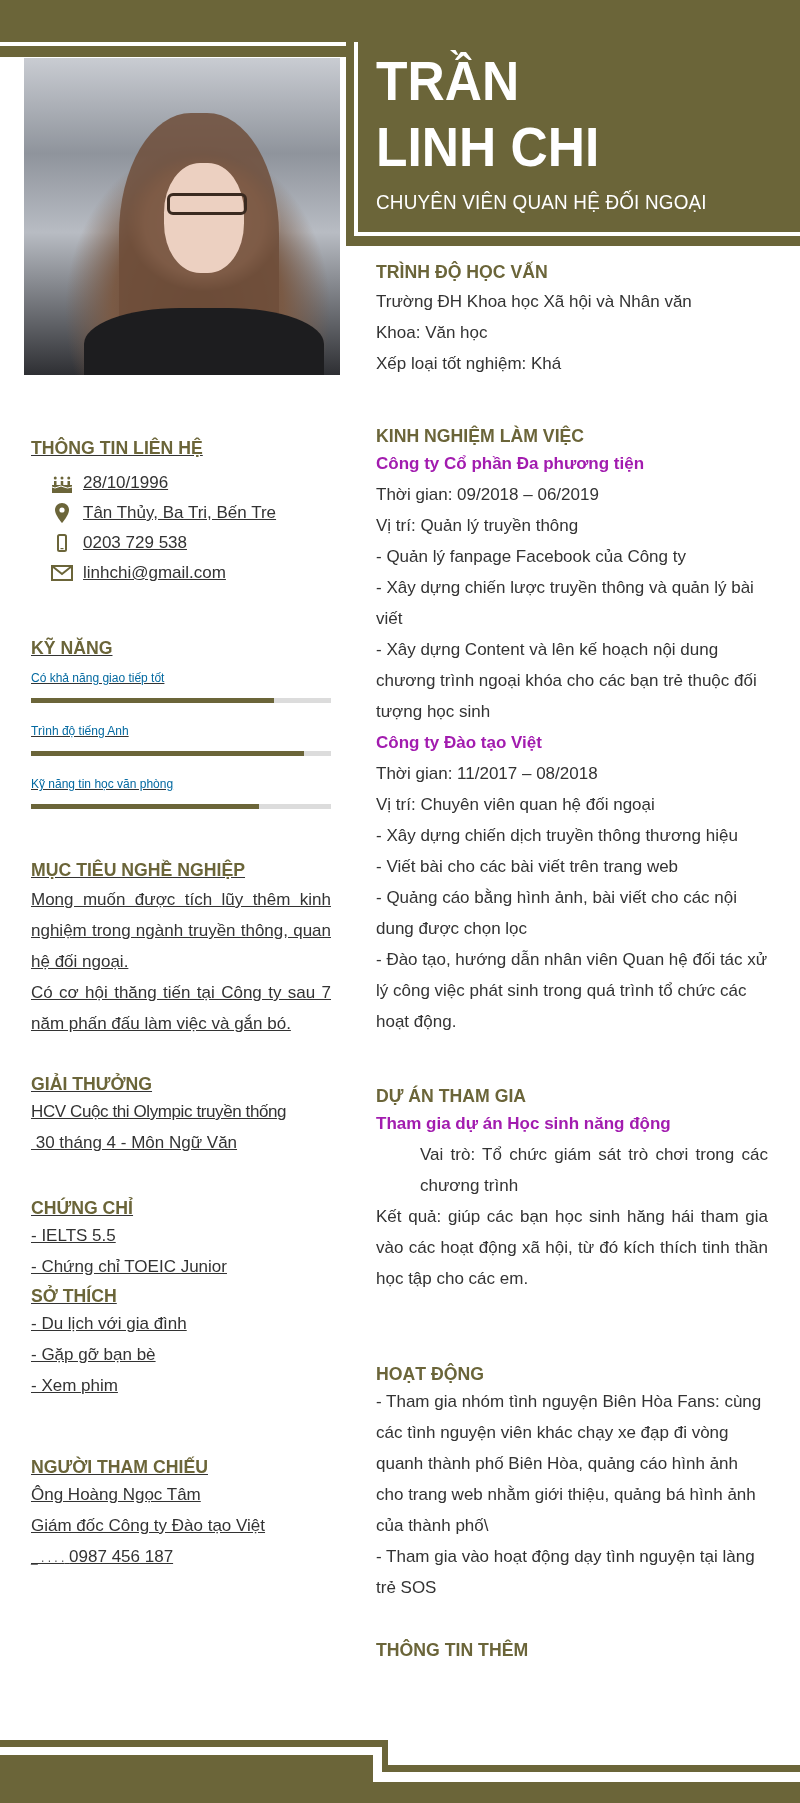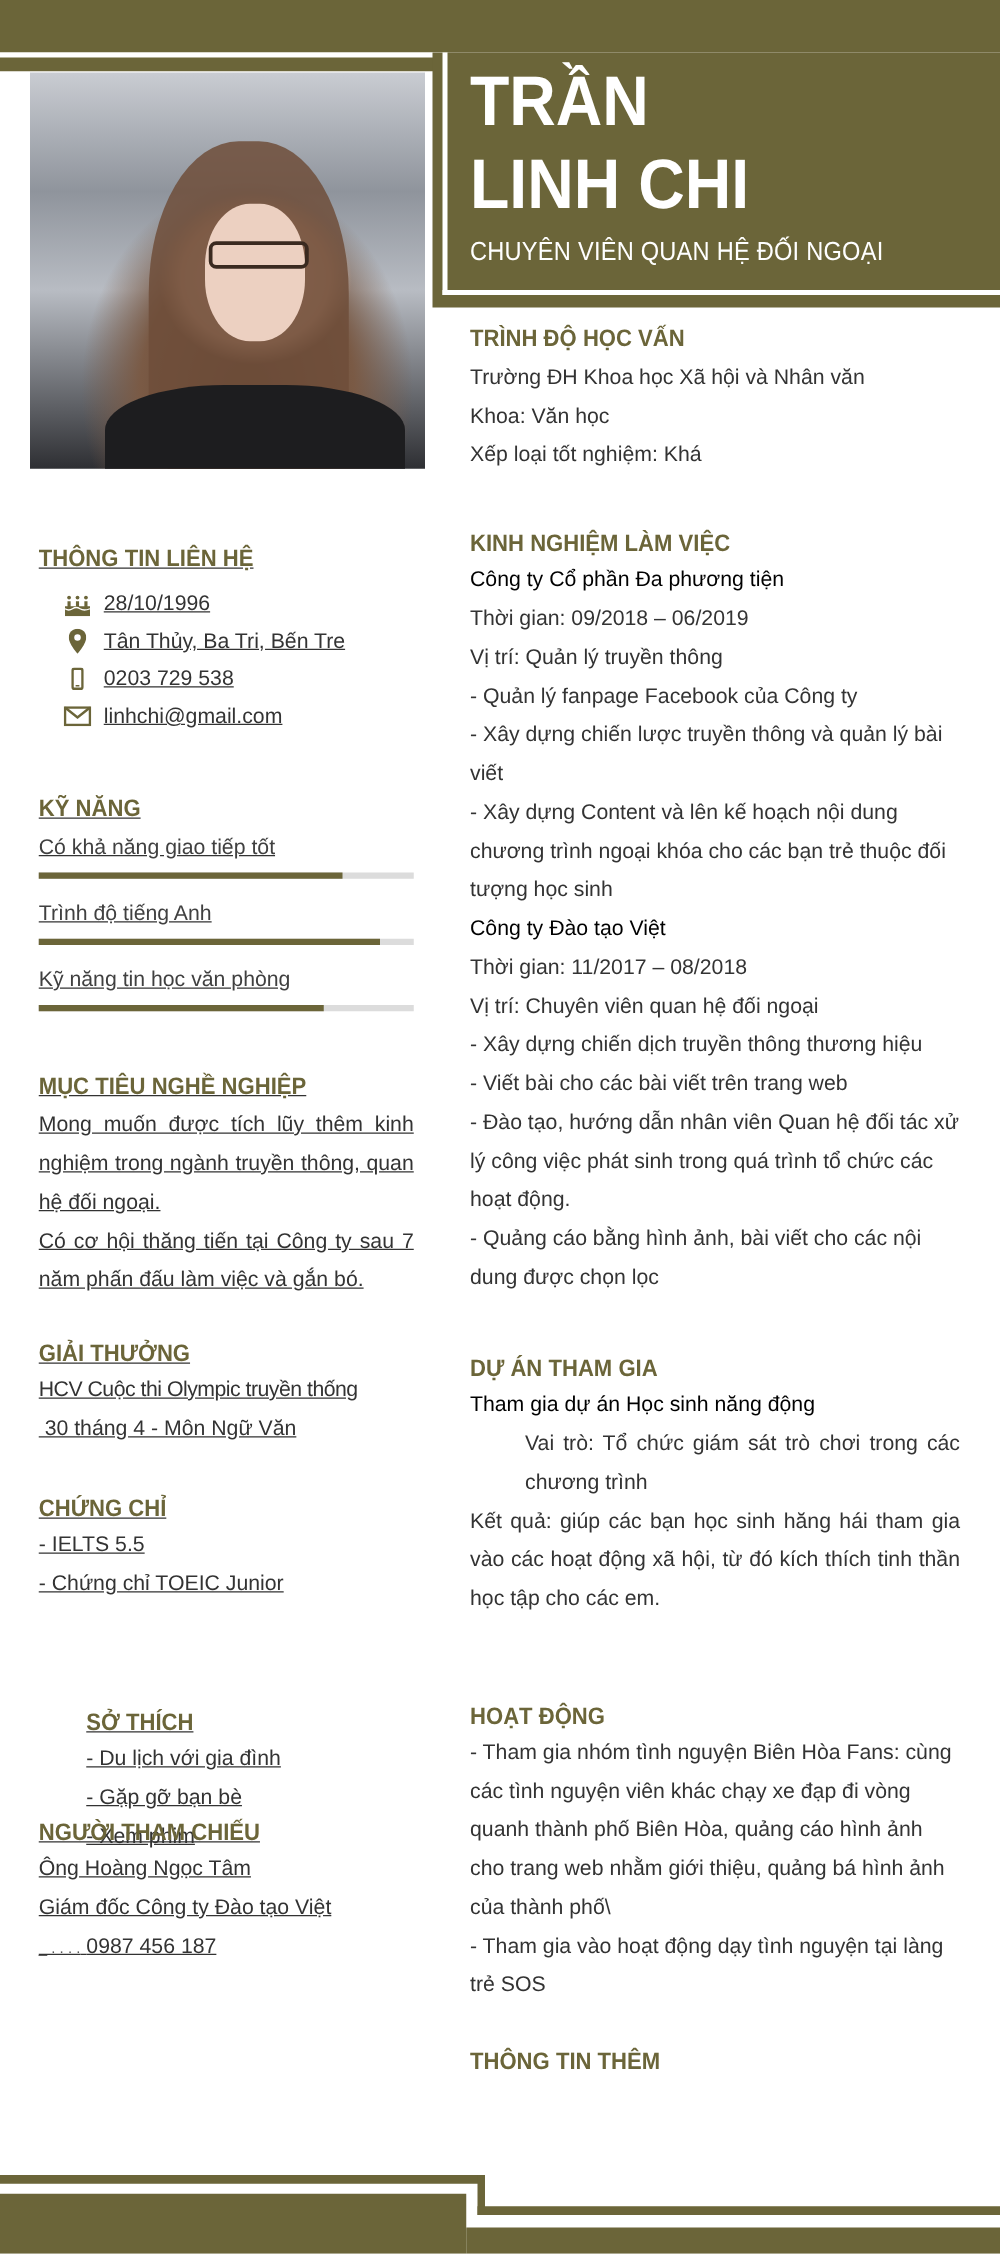--- a/index.html
+++ b/index.html
@@ -44,27 +44,27 @@
   .left-col { left: 31px; width: 300px; text-decoration: underline; }
   .right-col { left: 376px; width: 392px; }
 
   .sec-title {
     color: #6b6539; font-weight: bold; font-size: 19px; line-height: 24px;
     transform: scaleX(0.93); transform-origin: left center; white-space: nowrap;
   }
   .line { font-size: 17px; line-height: 31px; color: #333333; white-space: nowrap; }
   .para { font-size: 17px; line-height: 31px; color: #333333; }
   .justify { text-align: justify; }
-  .bold { font-weight: normal; color: #000000; }
+  .bold { font-weight: bold; color: #a21caf; }
 
   .contact-row { display: flex; align-items: center; height: 30px; padding-left: 18px; font-size: 17px; color:#333; }
   .contact-row .ic { width: 26px; height: 22px; margin-right: 8px; display: flex; align-items: center; justify-content: center; color: #6b6539; }
 
   .skill { margin-top: 4px; }
-  .skill-label { font-size: 17px; line-height: 28px; color: #404040; }
+  .skill-label { font-size: 12px; line-height: 28px; color: #0369a1; }
   .bar { position: relative; width: 300px; height: 5px; background: #dcdcdc; margin-top: 6px; margin-bottom: 14px; }
   .bar-fill { position: absolute; left: 0; top: 0; height: 5px; background: #6b6539; }
 
   
   #ft-line-l { left: 0; top: 1740px; width: 388px; height: 7px; }
   #ft-line-v { left: 382px; top: 1740px; width: 6px; height: 32px; }
   #ft-line-r { left: 382px; top: 1765px; width: 418px; height: 7px; }
   #ft-solid-l { left: 0; top: 1755px; width: 373px; height: 48px; }
   #ft-solid-r { left: 373px; top: 1782px; width: 427px; height: 21px; }
 </style>
@@ -172,21 +172,21 @@
   <div class="line" style="white-space:pre;letter-spacing:-0.4px;">HCV Cuộc thi Olympic truyền thống</div>
   <div class="line" style="white-space:pre;"> 30 tháng 4 - Môn Ngữ Văn</div>
 </div>
 
 <div class="col left-col" style="top:1196px;">
   <div class="sec-title">CHỨNG CHỈ</div>
   <div class="line">- IELTS 5.5</div>
   <div class="line">- Chứng chỉ TOEIC Junior</div>
 </div>
 
-<div class="col left-col" style="top:1367px;margin-left:38px;">
+<div class="col left-col" style="top:1284px;">
   <div class="sec-title">SỞ THÍCH</div>
   <div class="line">- Du lịch với gia đình</div>
   <div class="line">- Gặp gỡ bạn bè</div>
   <div class="line">- Xem phim</div>
 </div>
 
 <div class="col left-col" style="top:1455px;">
   <div class="sec-title">NGƯỜI THAM CHIẾU</div>
   <div class="line">Ông Hoàng Ngọc Tâm</div>
   <div class="line">Giám đốc Công ty Đào tạo Việt</div>
@@ -212,22 +212,22 @@
     <div class="para">- Quản lý fanpage Facebook của Công ty</div>
     <div class="para">- Xây dựng chiến lược truyền thông và quản lý bài viết</div>
     <div class="para" style="white-space:pre-wrap;">- Xây dựng Content và lên kế hoạch nội dung  chương trình ngoại khóa cho các bạn trẻ thuộc đối tượng học sinh</div>
   </div>
   <div>
     <div class="line bold">Công ty Đào tạo Việt</div>
     <div class="line">Thời gian: 11/2017 – 08/2018</div>
     <div class="line">Vị trí: Chuyên viên quan hệ đối ngoại</div>
     <div class="para">- Xây dựng chiến dịch truyền thông thương hiệu</div>
     <div class="para">- Viết bài cho các bài viết trên trang web</div>
+    <div class="para">- Quảng cáo bằng hình ảnh, bài viết cho các nội dung được chọn lọc</div>
     <div class="para">- Đào tạo, hướng dẫn nhân viên Quan hệ đối tác xử lý công việc phát sinh trong quá trình tổ chức các hoạt động.</div>
-    <div class="para">- Quảng cáo bằng hình ảnh, bài viết cho các nội dung được chọn lọc</div>
   </div>
 </div>
 
 <div class="col right-col" style="top:1084px;">
   <div class="sec-title">DỰ ÁN THAM GIA</div>
   <div class="line bold">Tham gia dự án Học sinh năng động</div>
   <div class="para justify" style="text-align-last:left;margin-left:44px;">Vai trò: Tổ chức giám sát trò chơi trong các chương trình</div>
   <div class="para justify">Kết quả: giúp các bạn học sinh hăng hái tham gia vào các hoạt động xã hội, từ đó kích thích tinh thần học tập cho các em.</div>
 </div>
 

